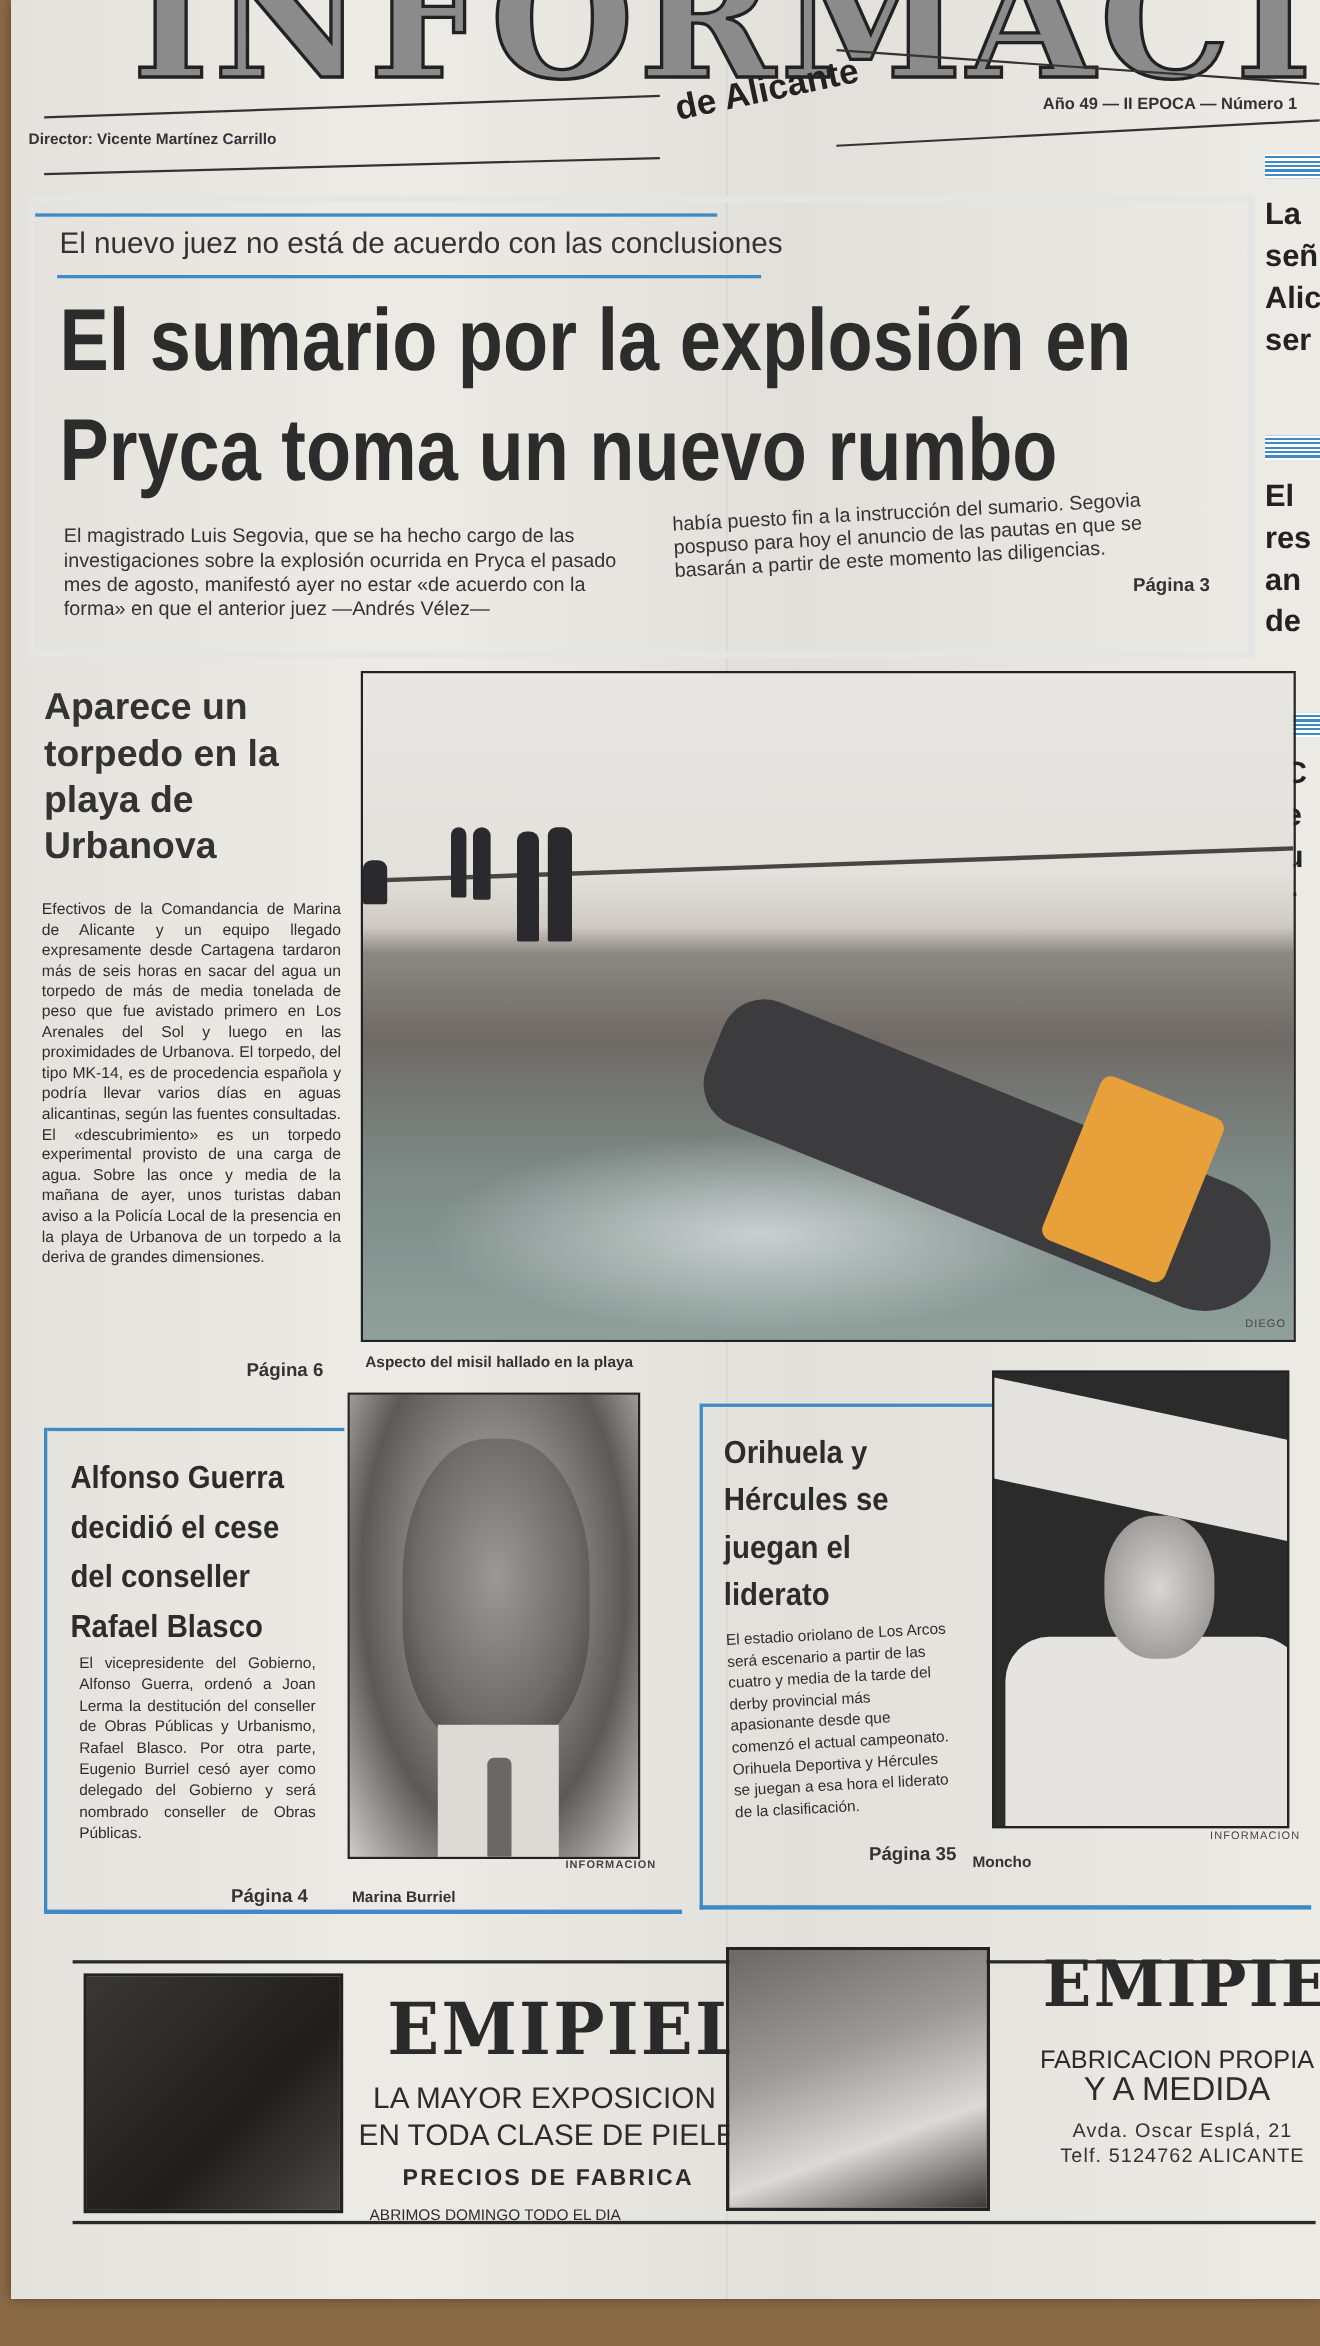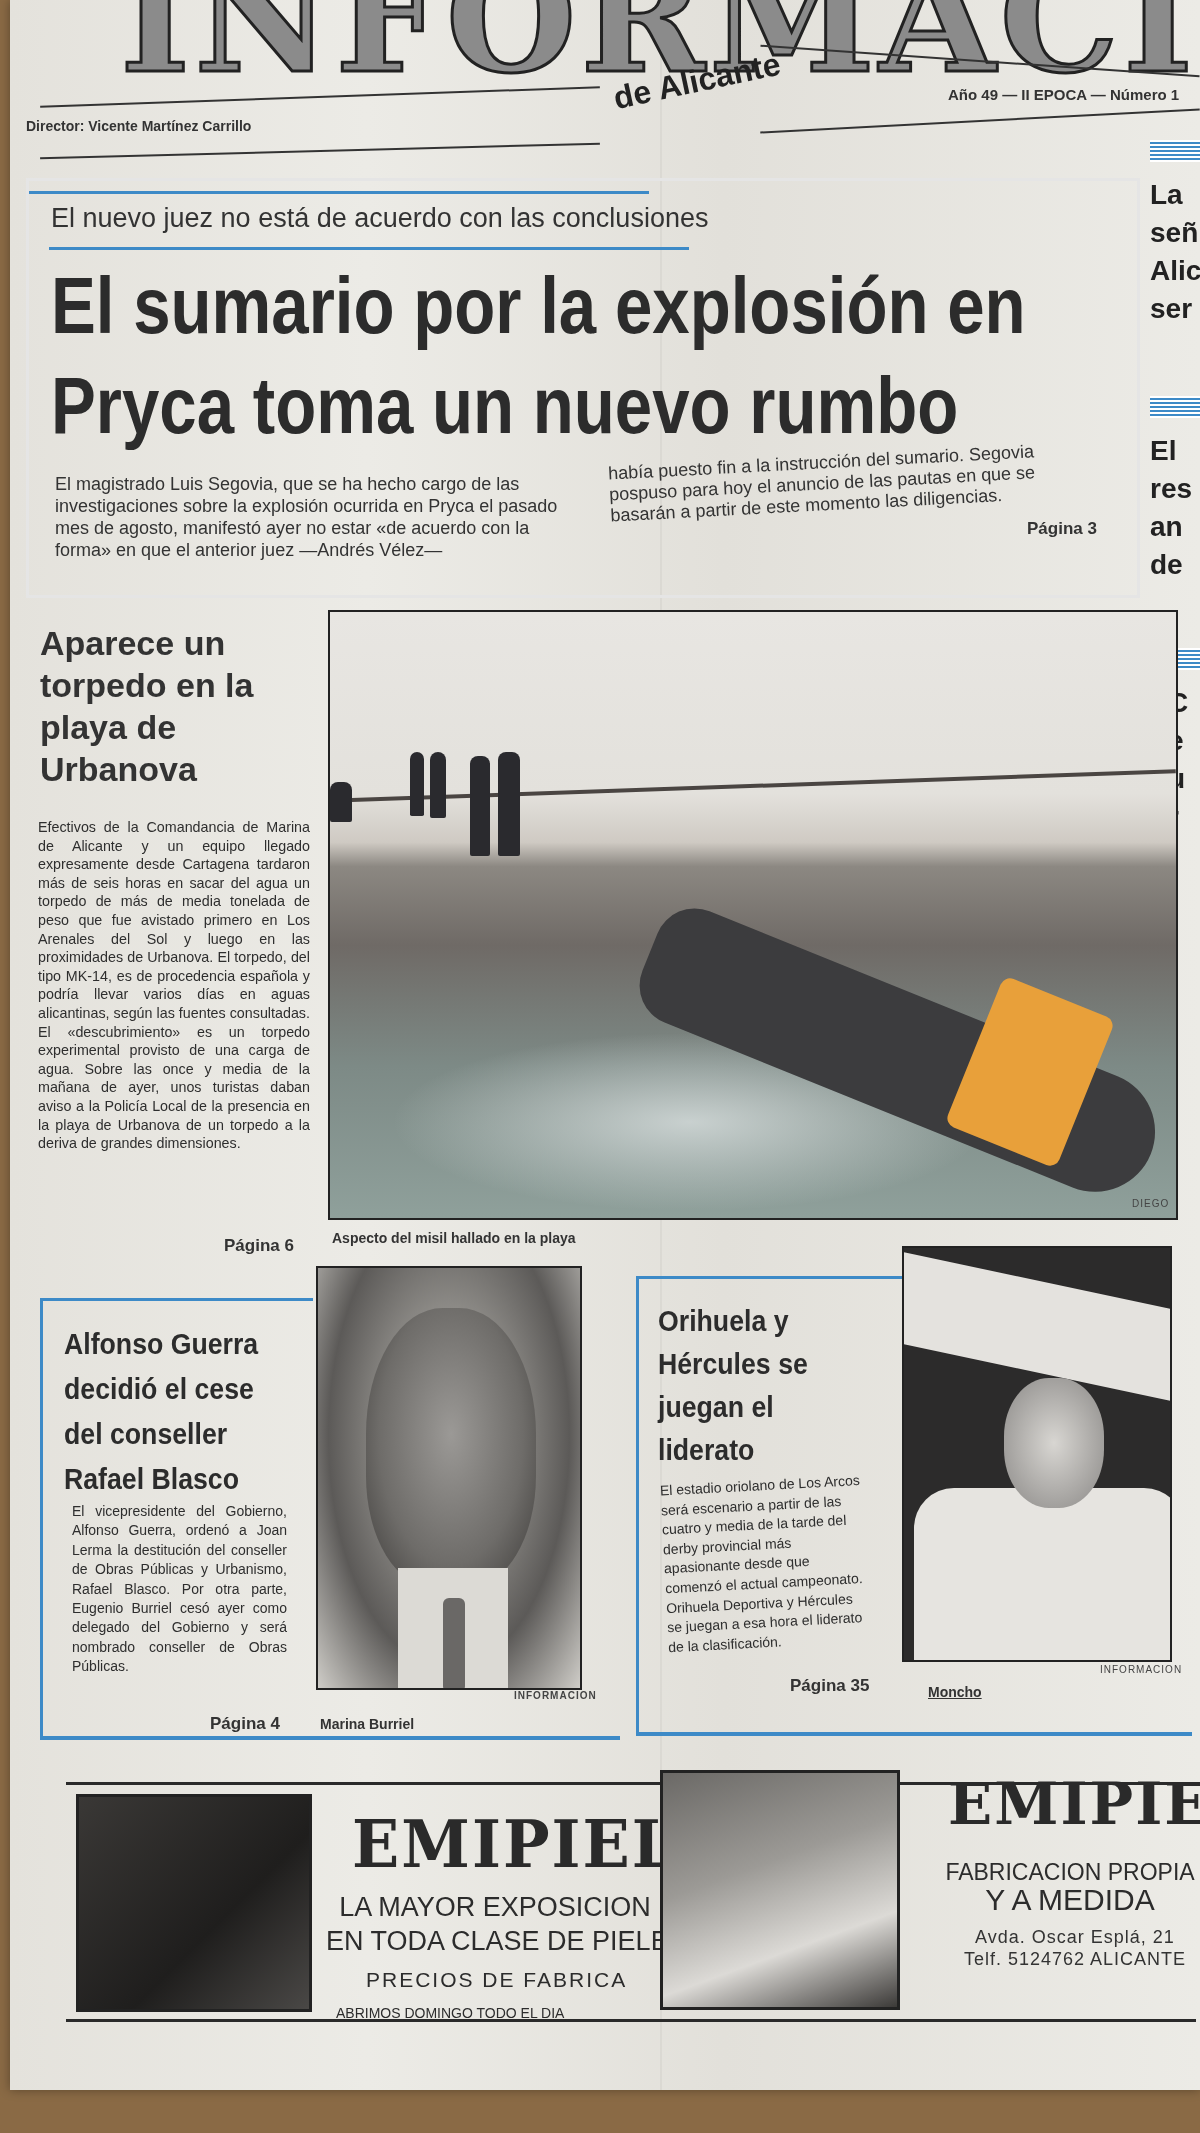--- a/index.html
+++ b/index.html
@@ -33,21 +33,21 @@
     font-size: 32px; font-weight: bold; color: #222;
     transform: rotate(-12deg); transform-origin: left bottom;
   }
   .director { left: 26px; top: 118px; font-size: 14px; font-weight: bold; color: #333; }
   .issue { left: 948px; top: 86px; font-size: 15px; font-weight: bold; color: #333; white-space: nowrap; }
   .rule-line { position: absolute; height: 2px; background: #333; }
 
   
   .lead-box {
     position: absolute; left: 26px; top: 178px; width: 1114px; height: 420px;
-    border: 3px solid #e5e5e5;
+    border: 6px solid #e5e5e5;
   }
   .kicker {
     position: absolute; left: 22px; top: 22px; font-size: 27px; color: #333;
     white-space: nowrap;
   }
   .kicker-rule { position: absolute; height: 3px; background: #3d8ac7; }
   .lead-headline {
     position: absolute; left: 22px; top: 75px; width: 1080px;
     font-family: "Liberation Sans", sans-serif; font-weight: bold;
     font-size: 80px; line-height: 100px; color: #2c2c2c;
@@ -156,21 +156,21 @@
   .ad-photo { border: 3px solid #222; }
   .ad-photo-1 { left: 76px; top: 1794px; width: 236px; height: 218px; background: linear-gradient(135deg, #3a3836 0%, #1f1e1d 60%, #4a4846 100%); }
   .ad-photo-2 { left: 660px; top: 1770px; width: 240px; height: 240px; background: linear-gradient(160deg, #6b6966 0%, #9c9a96 40%, #dcdad6 70%, #3c3a38 100%); }
   .brand {
     font-family: "DejaVu Serif", serif; font-weight: bold; color: #2a2a2a;
     letter-spacing: 2px; white-space: nowrap;
   }
   .brand-1 { left: 352px; top: 1808px; font-size: 62px; transform: scaleY(1.05); }
   .brand-2 { left: 948px; top: 1770px; font-size: 58px; }
   .ad-text { font-size: 27px; color: #2c2c2c; text-align: center; line-height: 34px; white-space: nowrap; }
-  .ad-text-bold { font-weight: normal; font-size: 21px; color: #2c2c2c; letter-spacing: 2px; white-space: nowrap; }
+  .ad-text-bold { font-weight: bold; font-size: 21px; color: #2c2c2c; letter-spacing: 2px; white-space: nowrap; }
   .ad-address { font-size: 18px; color: #333; line-height: 22px; text-align: center; white-space: nowrap; letter-spacing: 1px; }
 </style>
 </head>
 <body>
 
 <div class="paper">
   <div class="paper-fold"></div>
 </div>
 
 <div class="masthead-title">INFORMACION</div>
@@ -250,21 +250,21 @@
 <div class="orihuela-box"></div>
 <div class="orihuela-headline">Orihuela y Hércules se juegan el liderato</div>
 <div class="orihuela-body">El estadio oriolano de Los Arcos será escenario a partir de las cuatro y media de la tarde del derby provincial más apasionante desde que comenzó el actual campeonato. Orihuela Deportiva y Hércules se juegan a esa hora el liderato de la clasificación.</div>
 <div class="abs page-ref" style="left:790px;top:1676px;">Página 35</div>
 <div class="photo photo-moncho">
   <div class="wall"></div>
   <div class="shirt"></div>
   <div class="head"></div>
 </div>
 <div class="abs photo-credit" style="left:1100px;top:1664px;">INFORMACION</div>
-<div class="abs caption" style="left:928px;top:1684px;text-decoration:underline;">Moncho</div>
+<div class="abs caption" style="left:884px;top:1684px;">Moncho</div>
 
 <div class="ad-frame"></div>
 <div class="photo ad-photo ad-photo-1"></div>
 <div class="abs brand brand-1">EMIPIEL</div>
 <div class="abs ad-text" style="left:330px;top:1890px;width:330px;">LA MAYOR EXPOSICION</div>
 <div class="abs ad-text" style="left:326px;top:1924px;width:330px;">EN TODA CLASE DE PIELES</div>
 <div class="abs ad-text-bold" style="left:366px;top:1968px;">PRECIOS DE FABRICA</div>
 <div class="abs ad-text" style="left:336px;top:1996px;font-size:14px;">ABRIMOS DOMINGO TODO EL DIA</div>
 <div class="photo ad-photo ad-photo-2"></div>
 <div class="abs brand brand-2">EMIPIEL</div>

